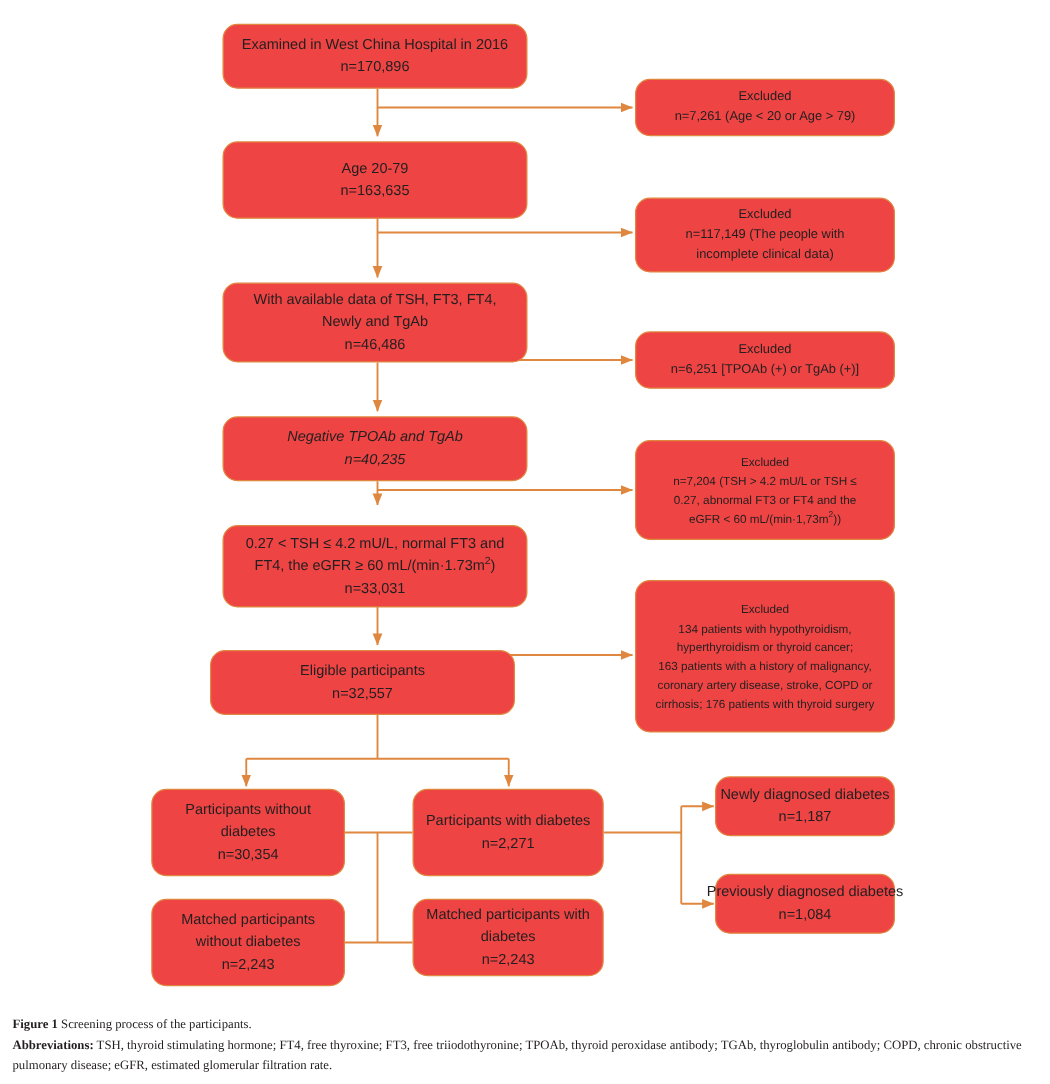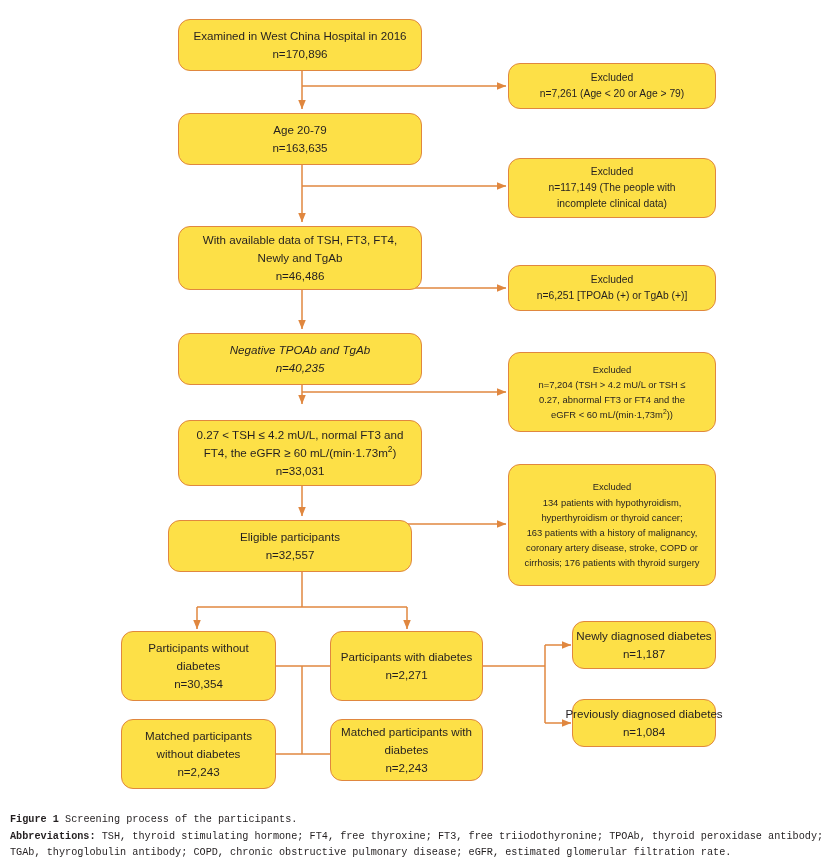--- a/index.html
+++ b/index.html
@@ -25,21 +25,21 @@
     position: absolute;
     left: 0; top: 0;
     width: 840px;
     height: 800px;
   }
   .node {
     position: absolute;
     box-sizing: border-box;
     border: 1.3px solid #e0873f;
     border-radius: 12px;
-    background: #fde047;
+    background: #ef4444;
     display: flex;
     flex-direction: column;
     align-items: center;
     justify-content: center;
     text-align: center;
     color: #231f20;
     line-height: 1.55;
     z-index: 2;
   }
   .node .line {
@@ -51,21 +51,21 @@
   .node.excl.small { font-size: 9.4px; line-height: 1.62; }
   .node.outcome { font-size: 11.6px; }
   .node.bottom { font-size: 11.6px; }
   sup { font-size: 0.72em; vertical-align: super; line-height: 0; }
 
   .caption {
     position: absolute;
     left: 10px;
     top: 812px;
     width: 824px;
-    font-family: Liberation Mono, monospace;
+    font-family: Liberation Serif, serif;
     font-size: 10.2px;
     line-height: 1.62;
     color: #231f20;
   }
   .caption b { font-weight: bold; }
   .caption .ln { display: block; }
 </style>
 </head>
 <body>
 
@@ -108,21 +108,21 @@
       <path d="M276,666 L330,666"></path>
       <path d="M276,754 L330,754"></path>
     </g>
   </svg>
 
   <div class="node main" style="left:178px; top:19px; width:244px; height:52px;">
     <span class="line">Examined in West China Hospital in 2016</span>
     <span class="line">n=170,896</span>
   </div>
 
-  <div class="node main" style="left:178px; top:113px; width:244px; height:52px;">
+  <div class="node main" style="left:178px; top:113px; width:244px; height:62px;">
     <span class="line">Age 20-79</span>
     <span class="line">n=163,635</span>
   </div>
 
   <div class="node main" style="left:178px; top:226px; width:244px; height:64px;">
     <span class="line">With available data of TSH, FT3, FT4,</span>
     <span class="line">Newly and TgAb</span>
     <span class="line">n=46,486</span>
   </div>
 

